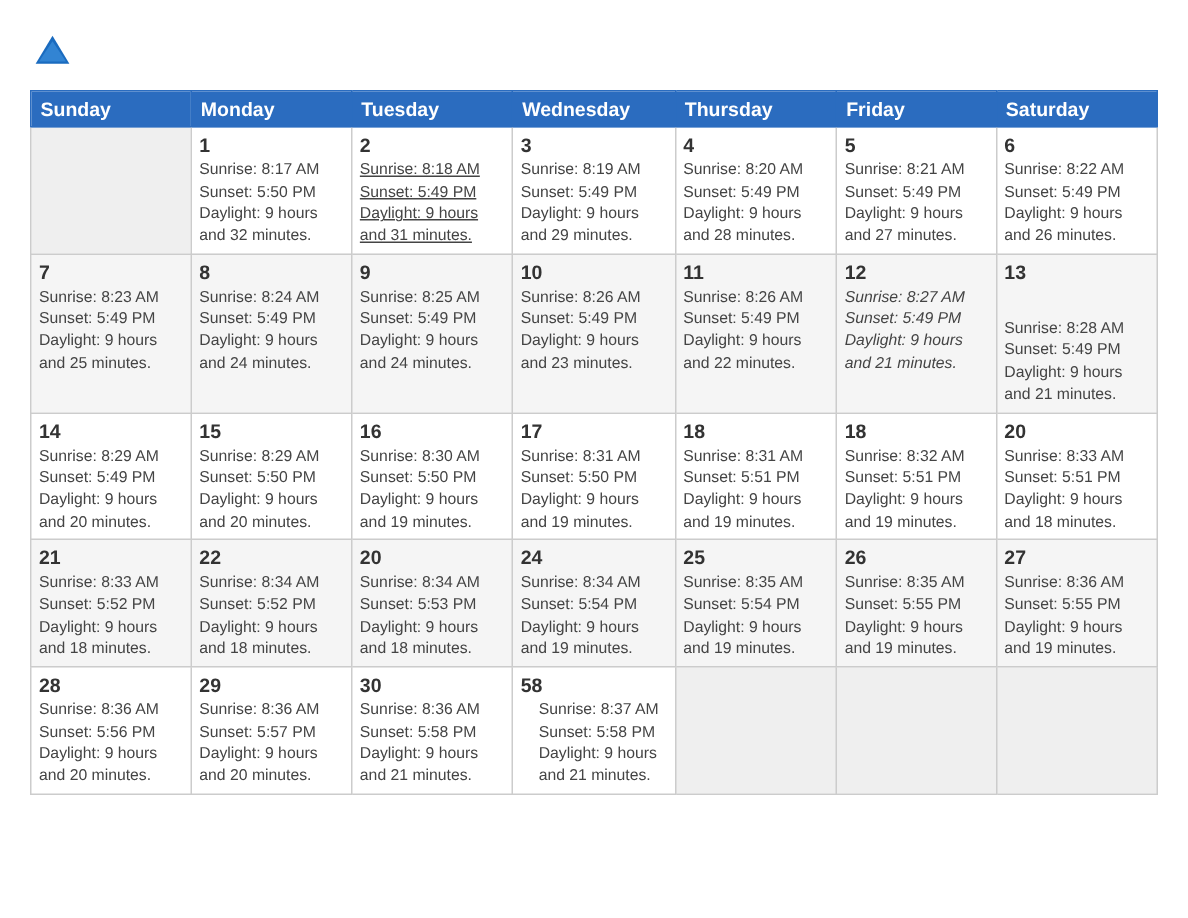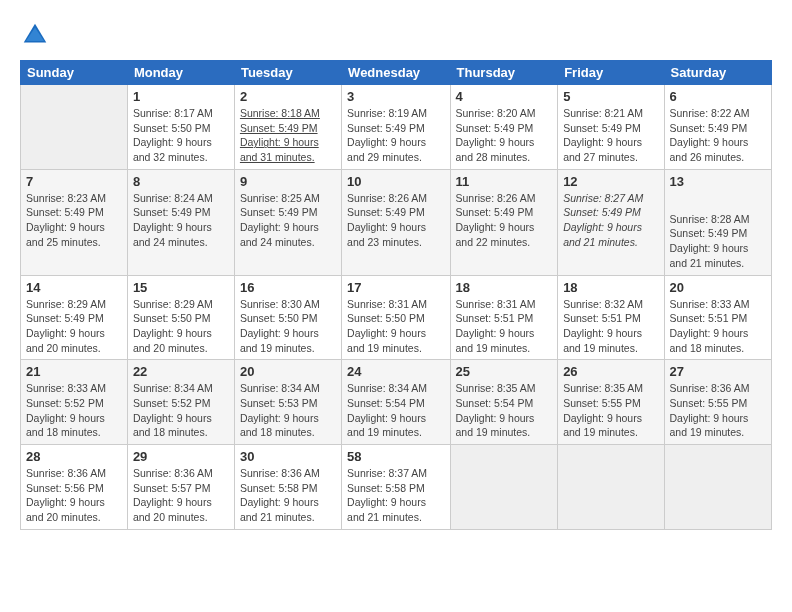--- a/index.html
+++ b/index.html
@@ -337,21 +337,21 @@
         </td>
         <td>
           <div class="day-number">30</div>
           <div class="day-info" style="white-space: pre-line;">Sunrise: 8:36 AM
 Sunset: 5:58 PM
 Daylight: 9 hours
 and 21 minutes.</div>
         </td>
         <td>
           <div class="day-number">58</div>
-          <div class="day-info" style="white-space: pre-line;">Sunrise: 8:37 AM
+          <div class="day-info" style="white-space: pre-line; margin-left: 12px;">Sunrise: 8:37 AM
 Sunset: 5:58 PM
 Daylight: 9 hours
 and 21 minutes.</div>
         </td>
         <td class="empty-cell"></td>
         <td class="empty-cell"></td>
         <td class="empty-cell"></td>
       </tr>
     </tbody>
 </table>

